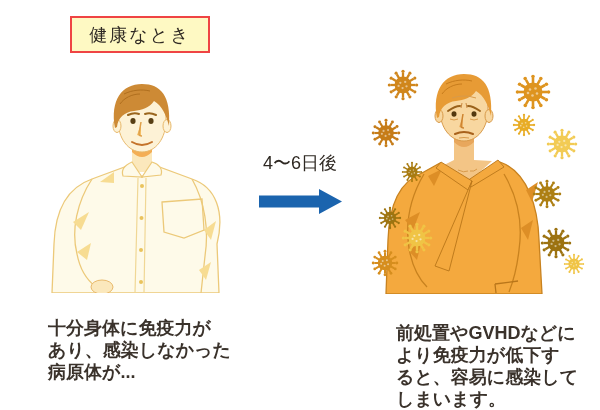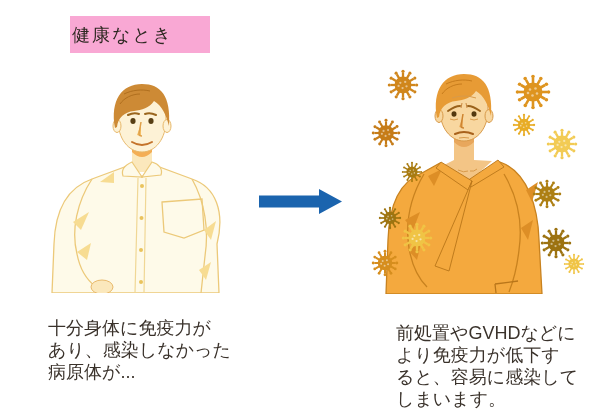--- a/index.html
+++ b/index.html
@@ -1,26 +1,26 @@
 <!DOCTYPE html>
 <html><head>
 <meta charset="utf-8">
 <style>
   html,body{margin:0;padding:0;background:#ffffff;}
   .stage{position:relative;width:600px;height:410px;background:#ffffff;overflow:hidden;
          font-family:"Liberation Sans","DejaVu Sans",sans-serif;color:#362e26;}
-  .label-box{position:absolute;box-sizing:border-box;border:2px solid #f9a8d4;background:#f9a8d4;
-             display:flex;align-items:center;justify-content:flex-start;
+  .label-box{position:absolute;box-sizing:border-box;border:2px solid #ef4444;background:#fef9c3;
+             display:flex;align-items:center;justify-content:center;
              font-size:18px;font-weight:500;letter-spacing:2px;color:#2e2822;}
   #healthy-label-box{left:70px;top:16px;width:140px;height:37px;}
   #transplant-label-box{left:395px;top:16px;width:142px;height:37px;}
   .transition-label{position:absolute;left:254px;top:151px;width:92px;text-align:center;
                     font-size:18px;font-weight:500;color:#2e2822;}
   .arrow-svg{position:absolute;left:259px;top:189px;}
-  .caption{position:absolute;font-size:18px;line-height:22px;font-weight:400;
+  .caption{position:absolute;font-size:18px;line-height:22px;font-weight:700;
            color:#3a322b;white-space:pre-line;}
   #caption-healthy{left:48px;top:299px;width:212px;}
   #caption-transplant{left:372px;top:304px;width:224px;margin-left:24px;}
   svg.fig{position:absolute;}
 </style>
 </head>
 <body>
 
 <div class="stage">
 
@@ -498,20 +498,21 @@
         <circle cx="13.4" cy="-7.8" r="1.8" fill="currentColor"></circle>
         <circle r="9.5" fill="currentColor"></circle>
         <circle cx="-3" cy="-2.5" r="1.3" fill="#ffffff" opacity="0.5"></circle>
         <circle cx="2.5" cy="-3.5" r="1.3" fill="#ffffff" opacity="0.5"></circle>
         <circle cx="4" cy="1.5" r="1.3" fill="#ffffff" opacity="0.5"></circle>
         <circle cx="-0.5" cy="3.5" r="1.3" fill="#ffffff" opacity="0.5"></circle>
         <circle cx="-5" cy="1" r="1.3" fill="#ffffff" opacity="0.5"></circle>
       </g>
     </svg>
 
+  <div class="transition-label">4〜6日後</div>
   <svg class="arrow-svg" width="83" height="25" viewBox="0 0 83 25">
     <polygon points="0,6.5 60,6.5 60,0 83,12.5 60,25 60,18.5 0,18.5" fill="#1b64ae"></polygon>
   </svg>
 
   <p class="caption" id="caption-healthy">十分身体に免疫力が
 あり、感染しなかった
 病原体が...</p>
   <p class="caption" id="caption-transplant">前処置やGVHDなどに
 より免疫力が低下す
 ると、容易に感染して

